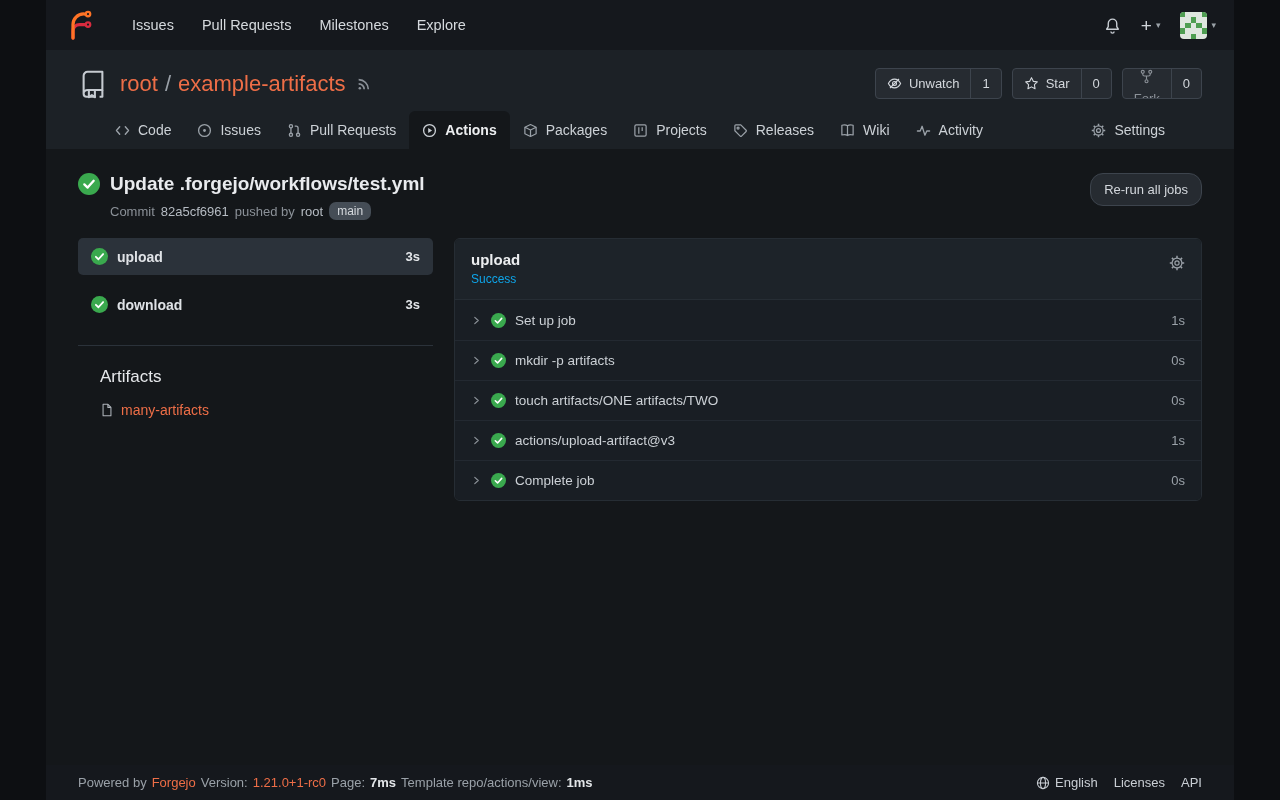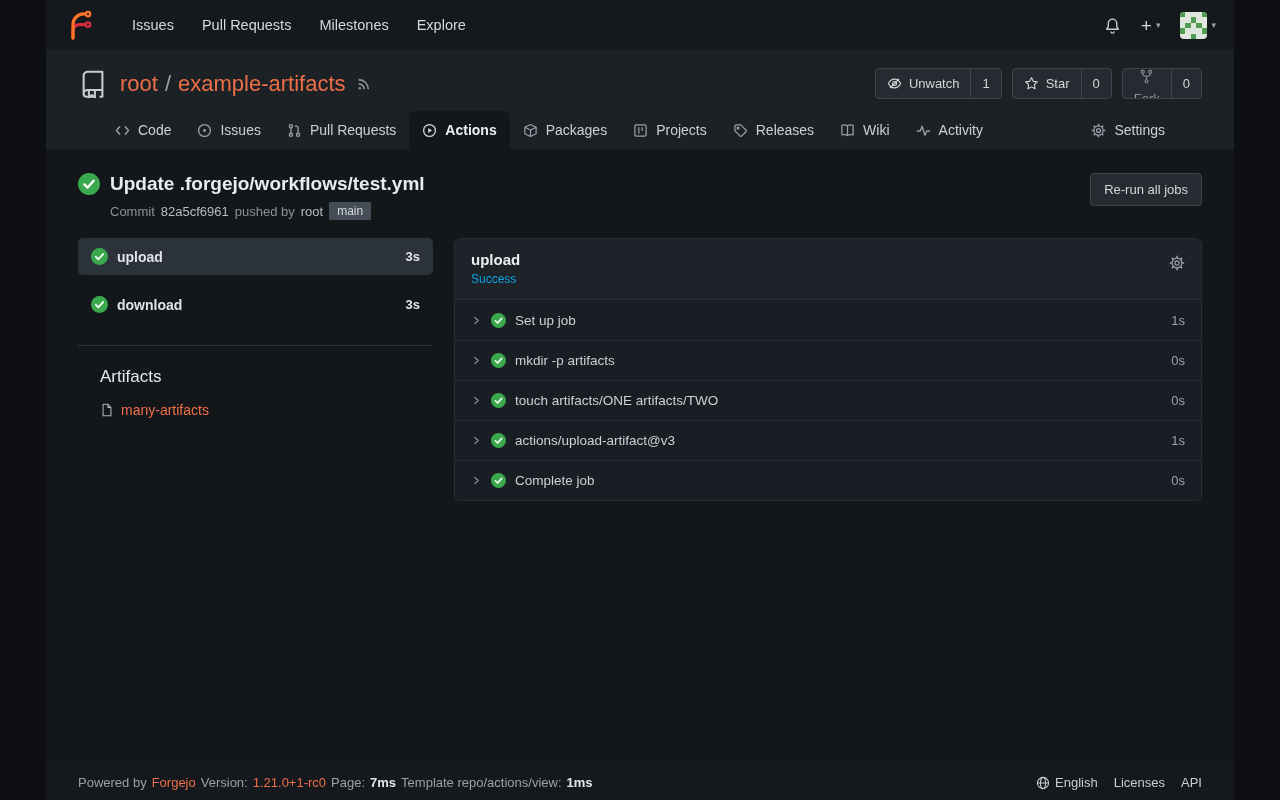--- a/index.html
+++ b/index.html
@@ -43,22 +43,22 @@
   .tab-spacer { flex:1; }
 
   
   .main { padding:24px 32px 0 32px; }
   .run-header { display:flex; justify-content:space-between; align-items:flex-start; }
   .run-title-row { display:flex; gap:10px; }
   .run-title { font-size:19px; font-weight:700; color:#e9ebee; }
   .commit-line { margin:7px 0 0 32px; font-size:13px; color:#8b9198; display:flex; align-items:center; gap:6px; }
   .commit-sha { color:#b6bcc3; cursor:pointer; }
   .commit-user { color:#b6bcc3; cursor:pointer; }
-  .branch-badge { background:#454d56; color:#d5d9dd; padding:2px 8px; border-radius:1px; font-size:12px; cursor:pointer; }
-  .btn-plain { background:#262b31; border:1px solid #3d444d; color:#d3d7dc; border-radius:4px;
+  .branch-badge { background:#454d56; color:#d5d9dd; padding:2px 8px; border-radius:7px; font-size:12px; cursor:pointer; }
+  .btn-plain { background:#262b31; border:1px solid #3d444d; color:#d3d7dc; border-radius:13px;
                padding:8px 13px; font-size:13px; cursor:pointer; font-family:inherit; }
 
   .content-cols { display:flex; gap:21px; margin-top:18px; }
   .left-col { width:355px; flex:none; }
   .job-item { display:flex; align-items:center; gap:9px; padding:0 13px; height:37px; border-radius:5px;
               margin-bottom:11px; font-size:14px; font-weight:700; color:#dfe2e6; cursor:pointer; }
   .job-item.active { background:#2b323a; }
   .job-dur { margin-left:auto; font-size:13px; font-weight:700; color:#e3e6e9; }
   .left-divider { border:none; border-top:1px solid #2b323a; margin-top:22px; }
   .artifacts-heading { font-size:17px; font-weight:500; color:#e6e8eb; margin:21px 0 15px 22px; }

